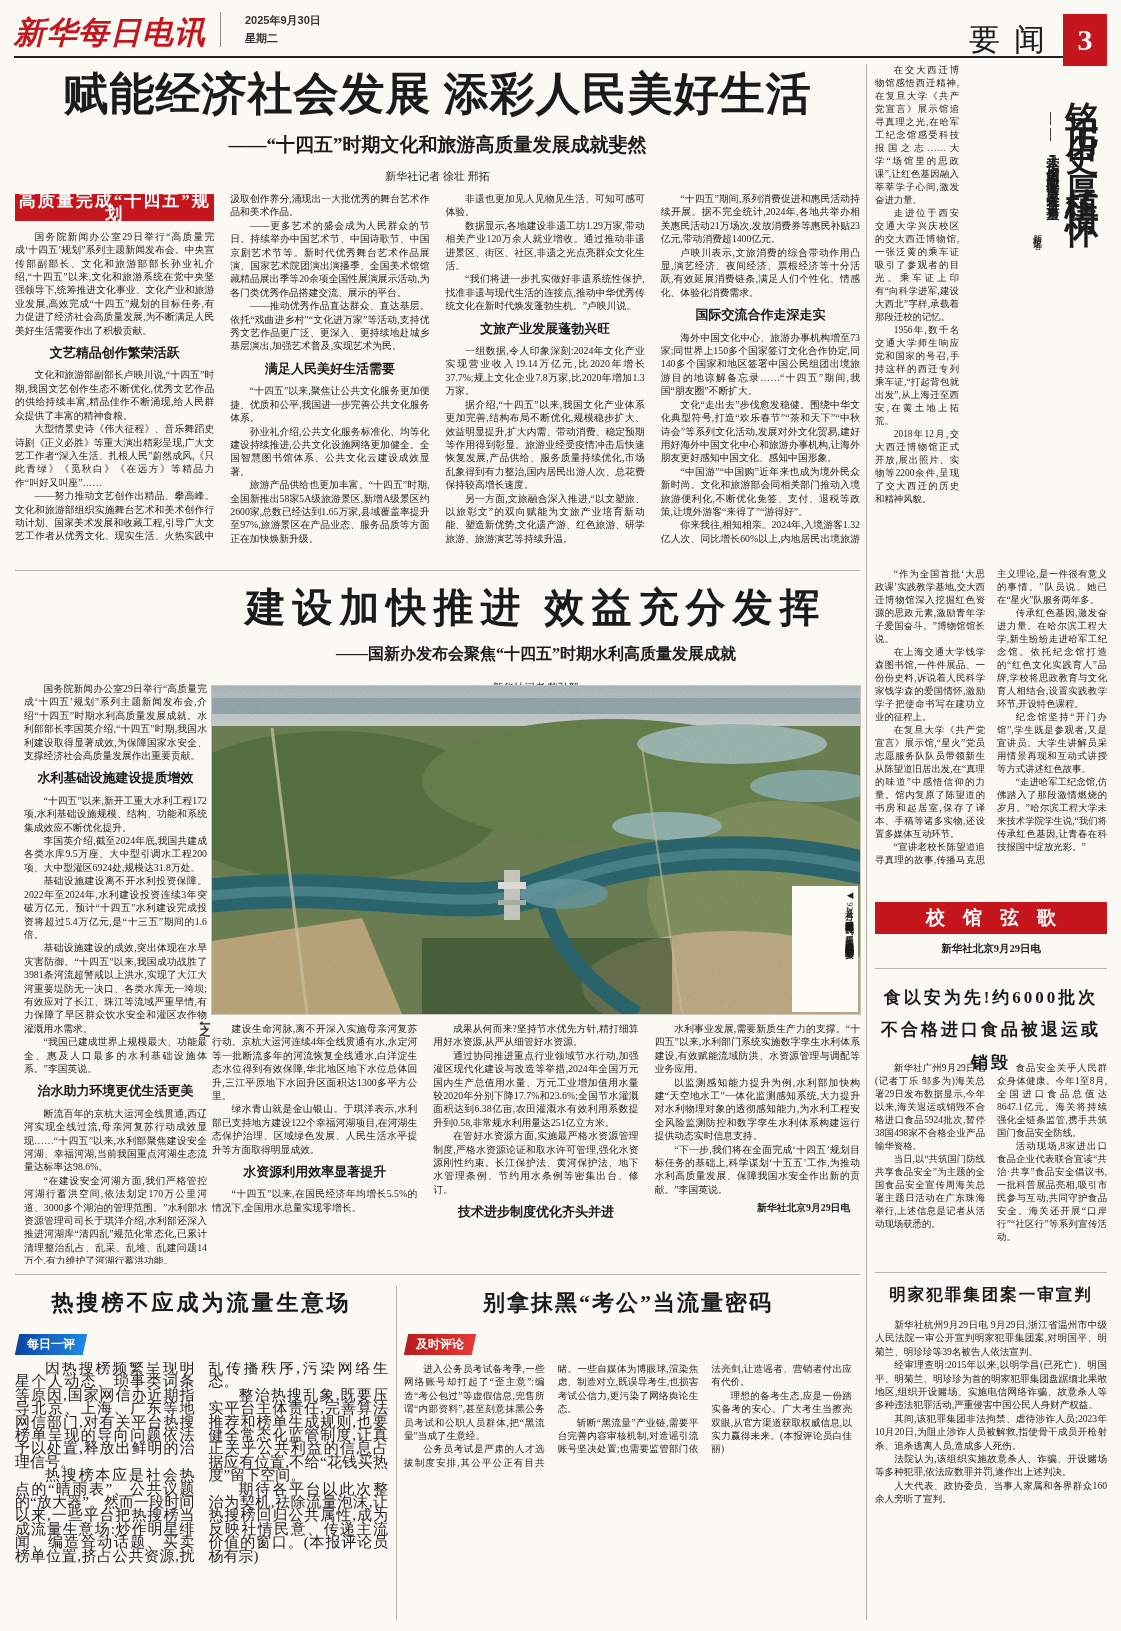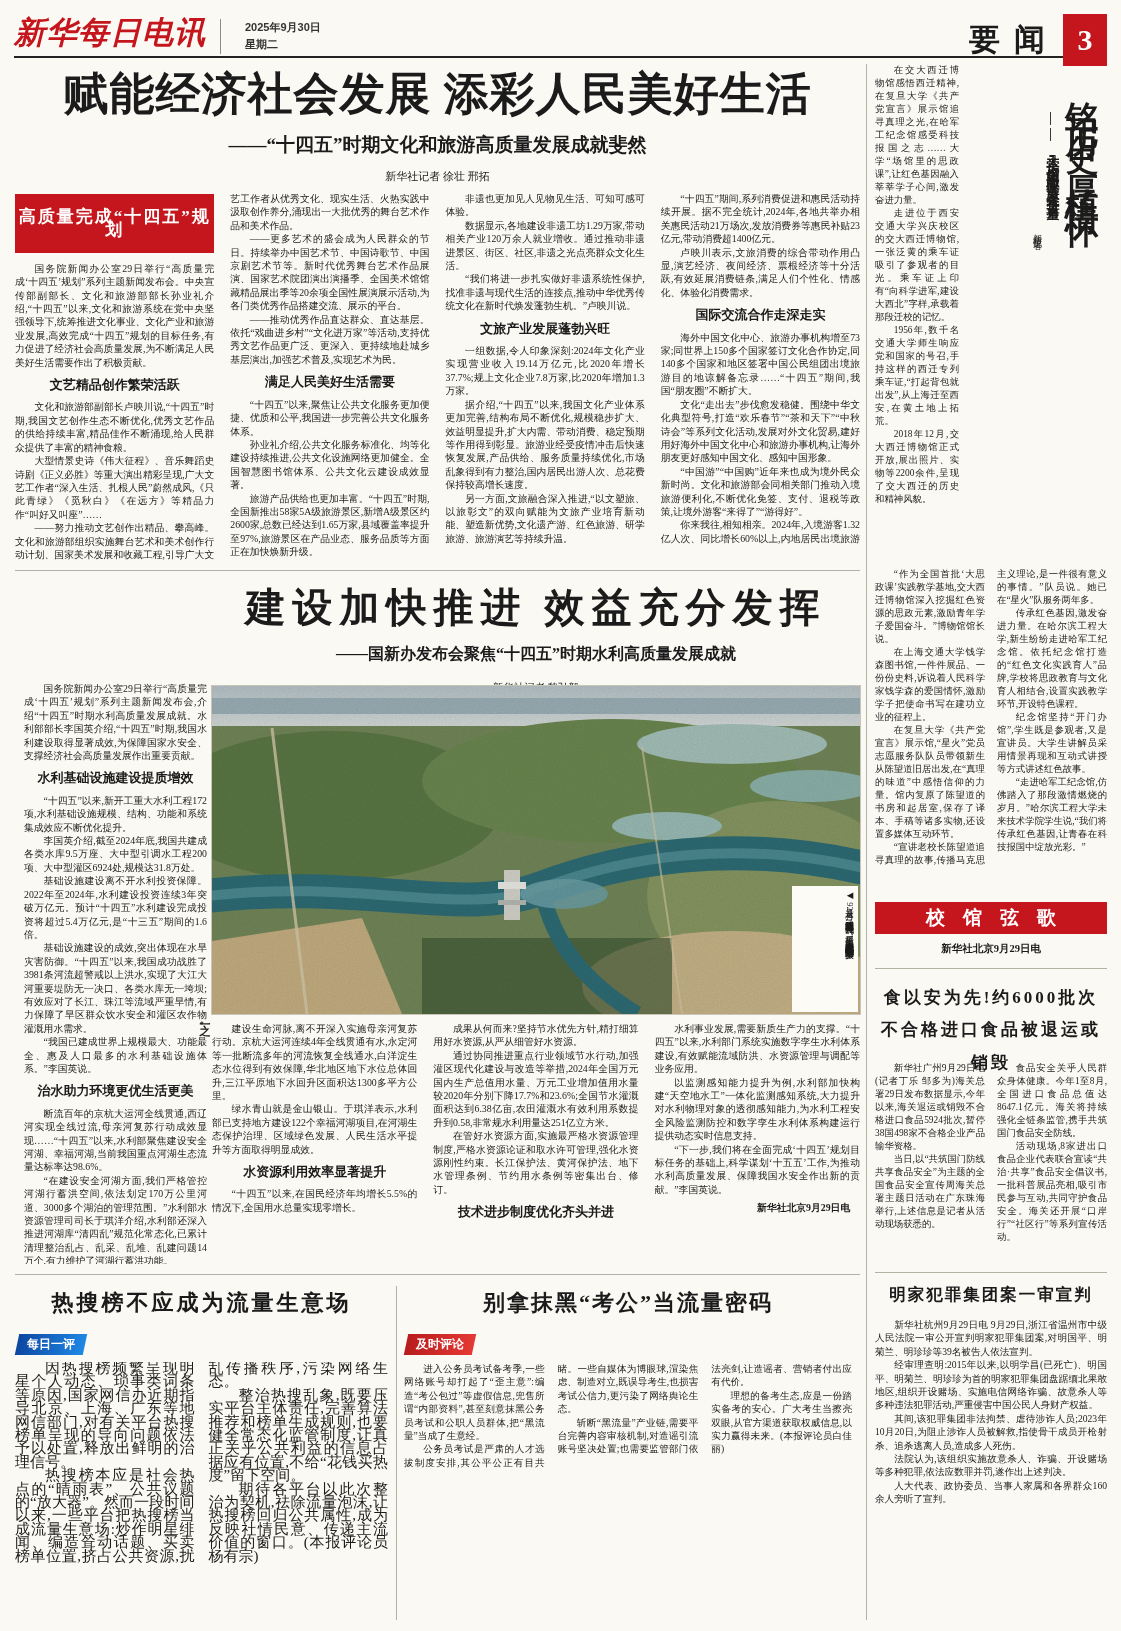--- a/index.html
+++ b/index.html
@@ -2,36 +2,36 @@
 <html><head>
 <meta charset="utf-8">
 <style>
   html,body{margin:0;padding:0;background:#e8e6e0;}
   .page{position:relative;width:1121px;height:1631px;margin:0 auto;background:#fbf9f3;
         font-family:"Liberation Serif","DejaVu Serif",serif;color:#1b1b1b;overflow:hidden;}
   [data-name]{box-sizing:border-box;}
 
   
   .masthead{position:absolute;left:14px;top:6px;width:1093px;height:52px;border-bottom:2px solid #222;}
-  .mh-left{position:absolute;left:0;top:6px;display:flex;align-items:flex-end;}
+  .mh-left{position:absolute;left:0;top:6px;display:flex;align-items:flex-start;}
   .logo{font-size:31px;font-weight:bold;font-style:italic;color:#c5161d;letter-spacing:1px;}
   .dateblock{margin-left:14px;padding-left:24px;border-left:1px solid #8c8c8c;
              font-family:"Liberation Sans","DejaVu Sans",sans-serif;font-size:11px;font-weight:bold;line-height:1.6;color:#333;}
   .mh-right{position:absolute;right:0;top:8px;display:flex;align-items:center;}
-  .section-name{font-size:31px;font-weight:bold;letter-spacing:14px;margin-right:4px;}
+  .section-name{font-size:31px;font-weight:normal;letter-spacing:14px;margin-right:4px;}
   .page-badge{width:44px;height:52px;background:#c5161d;color:#fff;display:flex;align-items:center;
               justify-content:center;font-size:30px;font-weight:bold;}
 
   
   .flow{font-size:9.8px;line-height:13.4px;text-align:justify;overflow:hidden;}
   .fi{margin:0;}
   .fi.p{text-indent:2em;}
   .fi.h{font-weight:bold;text-align:center;font-size:13px;margin:9px 0;text-indent:0;break-inside:avoid;}
   .fi.k{background:#c5161d;color:#fff;font-size:17px;font-weight:bold;text-align:center;
-        padding:16px 2px;margin:2px 0 9px 0;letter-spacing:2px;text-indent:0;break-inside:avoid;}
+        padding:0 2px;margin:2px 0 9px 0;letter-spacing:2px;text-indent:0;break-inside:avoid;}
   .fi.d{font-weight:bold;text-align:right;text-indent:0;margin-top:5px;padding-right:1em;}
 
   
   .a1-head{position:absolute;left:15px;top:70px;width:845px;text-align:center;}
   .a1-title{font-size:45px;font-weight:bold;letter-spacing:1px;line-height:1.1;margin:0;}
   .a1-sub{font-size:19px;font-weight:bold;margin-top:12px;}
   .a1-byline{font-size:11px;margin-top:11px;color:#222;}
   .a1-flow{position:absolute;left:15px;top:192px;width:845px;height:372px;column-count:4;column-gap:16px;}
 
   .rule{position:absolute;background:#b6b1a5;}

